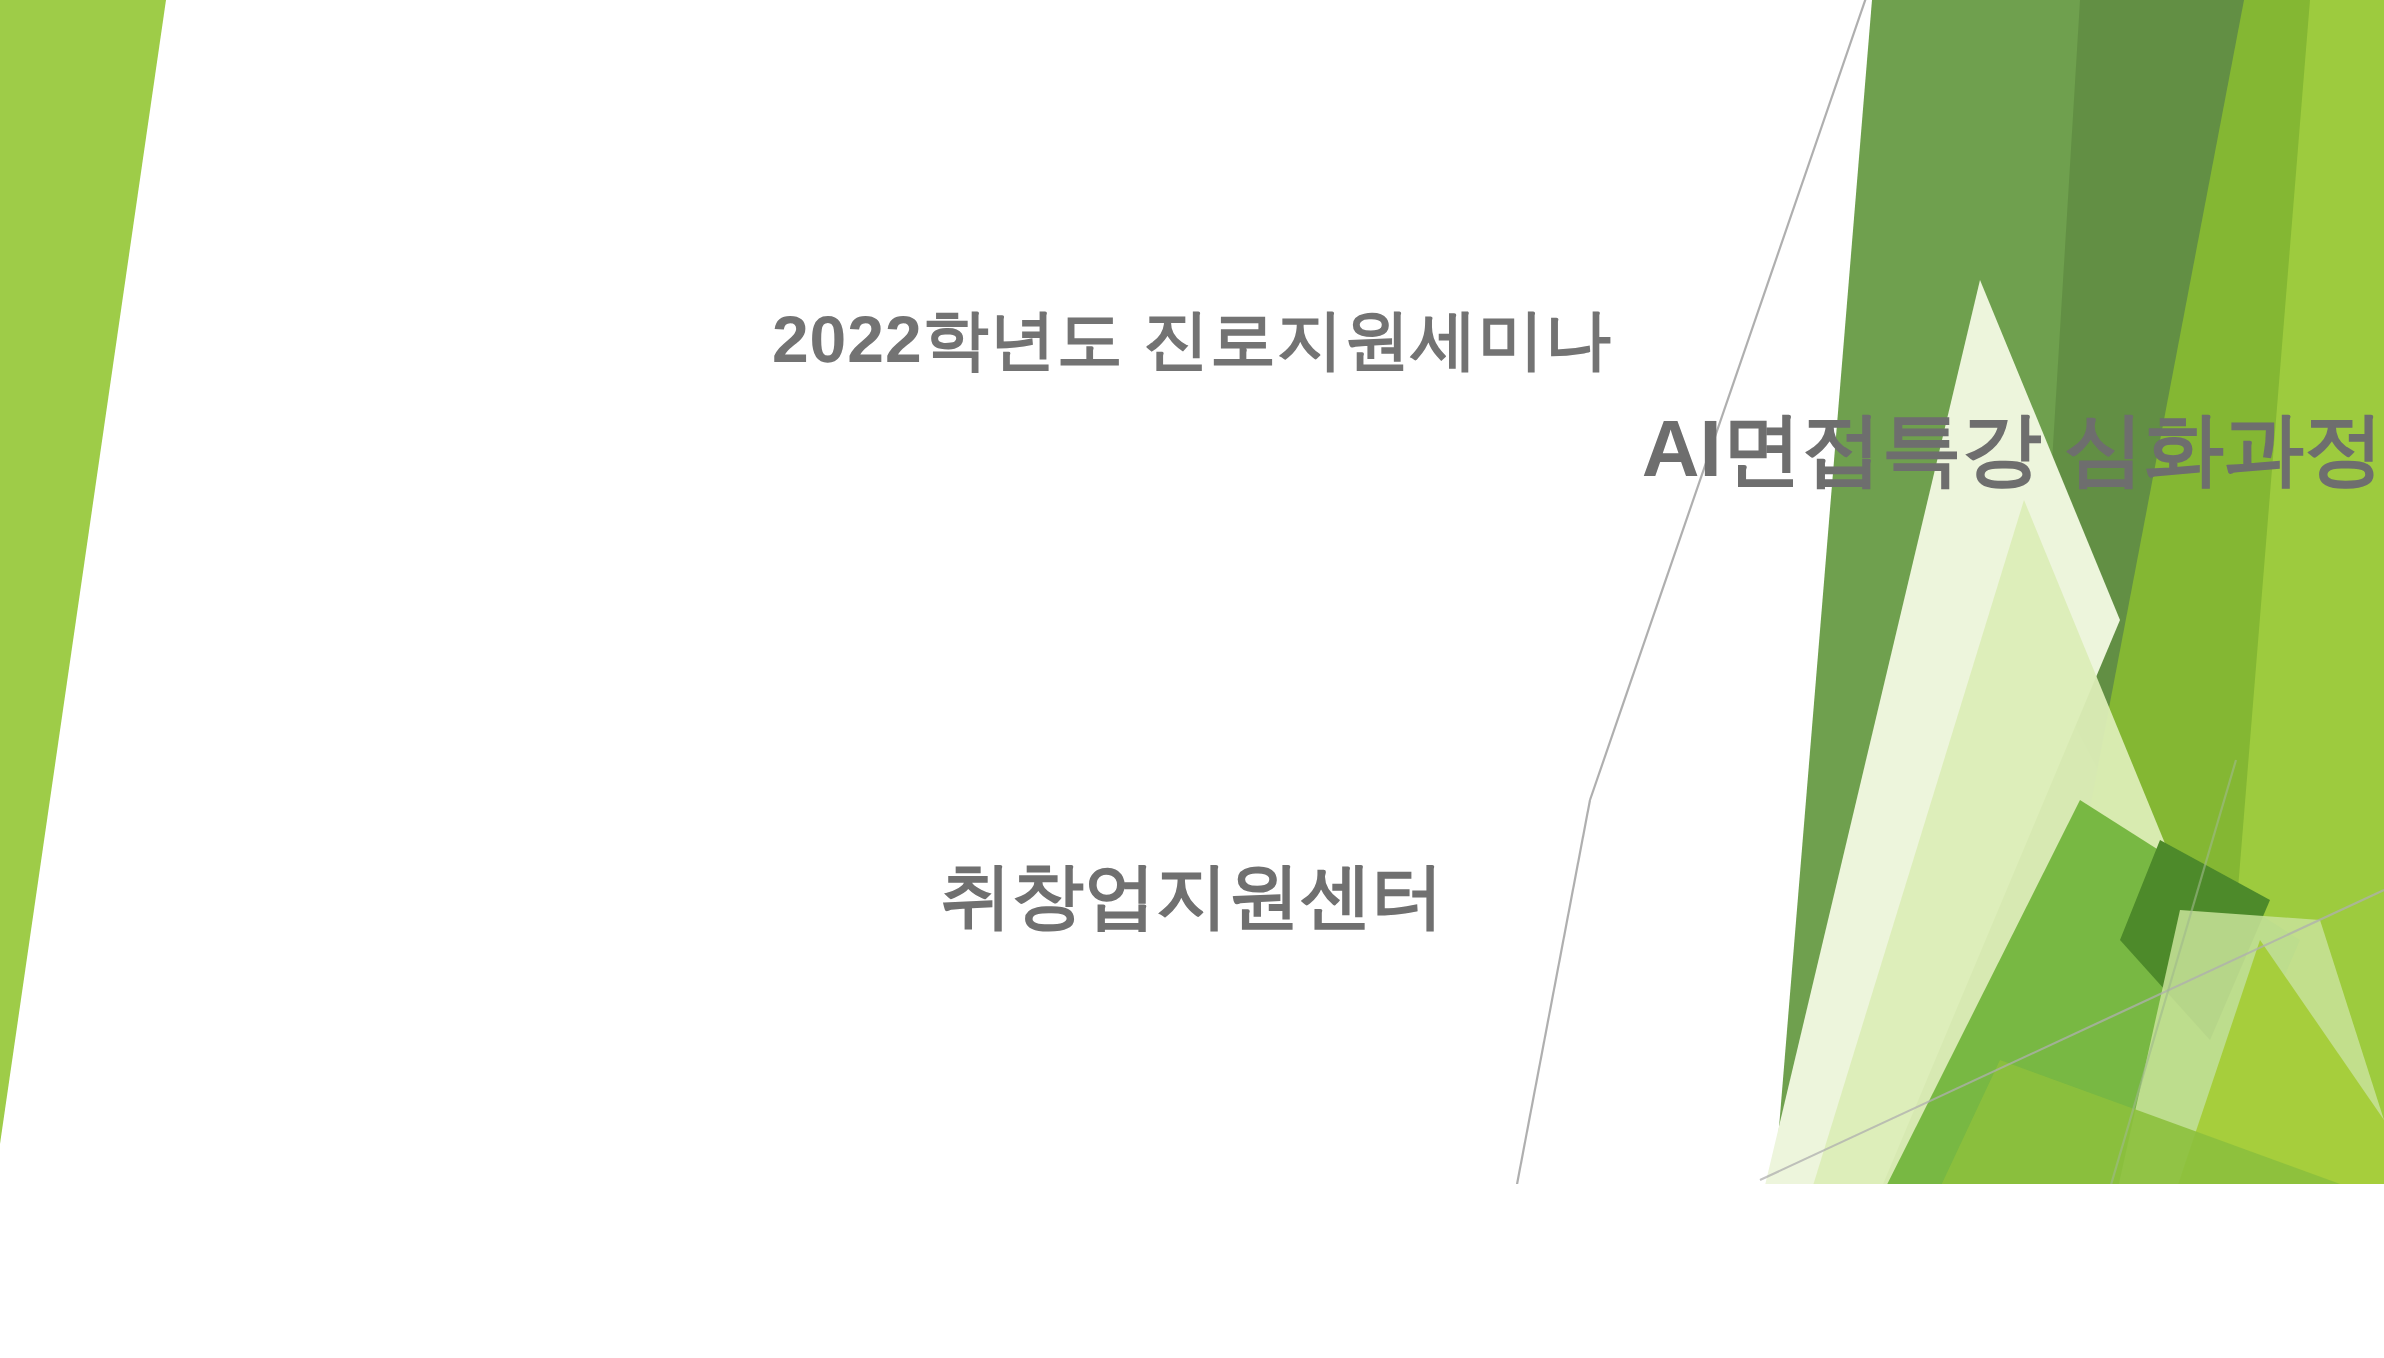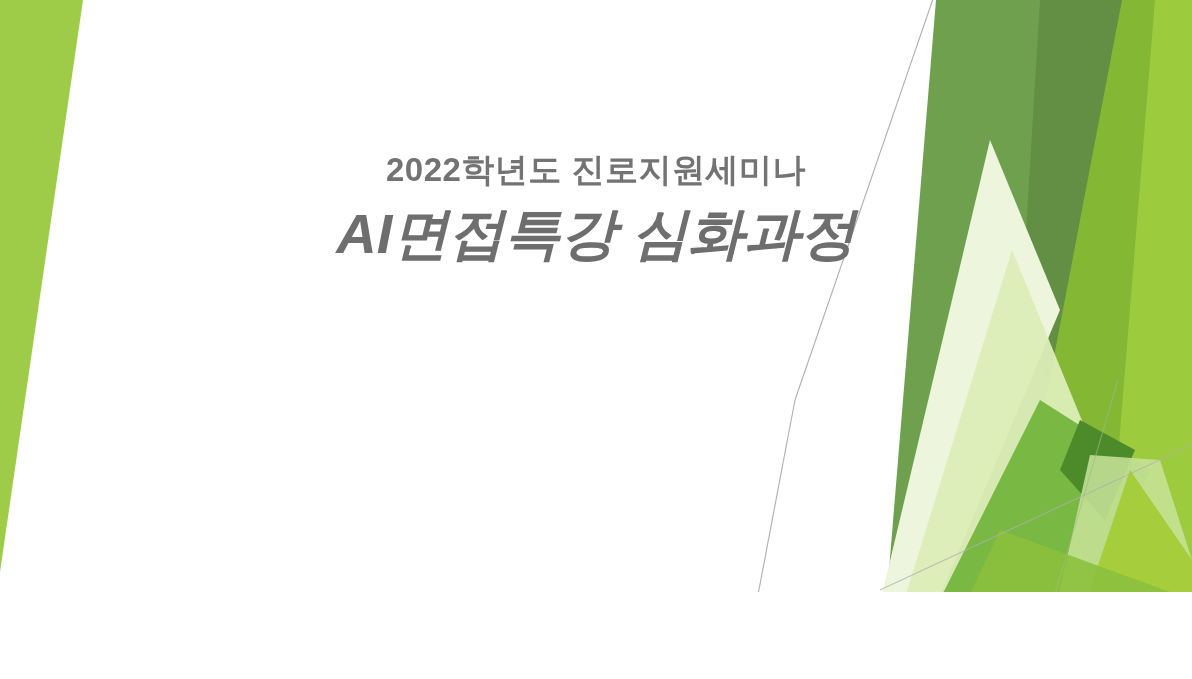--- a/index.html
+++ b/index.html
@@ -41,28 +41,27 @@
     font-weight: 700;
     letter-spacing: 0.5px;
     line-height: 1.15;
     white-space: nowrap;
   }
   .main-title {
     position: absolute;
     left: 0;
     right: 0;
     top: 202px;
-    text-align: center;
+    text-align: right;
     color: #6e6e6e;
-    font-size: 56px;
+    font-size: 40px;
     font-weight: 700;
     letter-spacing: 0px;
     line-height: 1.15;
     white-space: nowrap;
-    font-style: italic;
   }
   .datetime {
     position: absolute;
     left: 0;
     right: 0;
     top: 371px;
     text-align: center;
     color: #707070;
     font-size: 36px;
     font-weight: 700;
@@ -120,15 +119,16 @@
     <line x1="934" y1="-4" x2="795" y2="400" stroke="#AFAFAF" stroke-width="1.1"></line>
     <line x1="795" y1="400" x2="742" y2="679" stroke="#AFAFAF" stroke-width="1.1"></line>
     <line x1="880" y1="590" x2="1192" y2="445" stroke="#AFAFAF" stroke-width="1.1" opacity="0.75"></line>
     <line x1="1030" y1="679" x2="1118" y2="380" stroke="#9FB98C" stroke-width="1.1" opacity="0.6"></line>
 
   </svg>
 
   <div id="content">
     <div class="kicker">2022학년도 진로지원세미나</div>
     <div class="main-title">AI면접특강 심화과정</div>
+    <div class="venue">취창업지원센터</div>
   </div>
 
 </div>
 
 </body></html>

